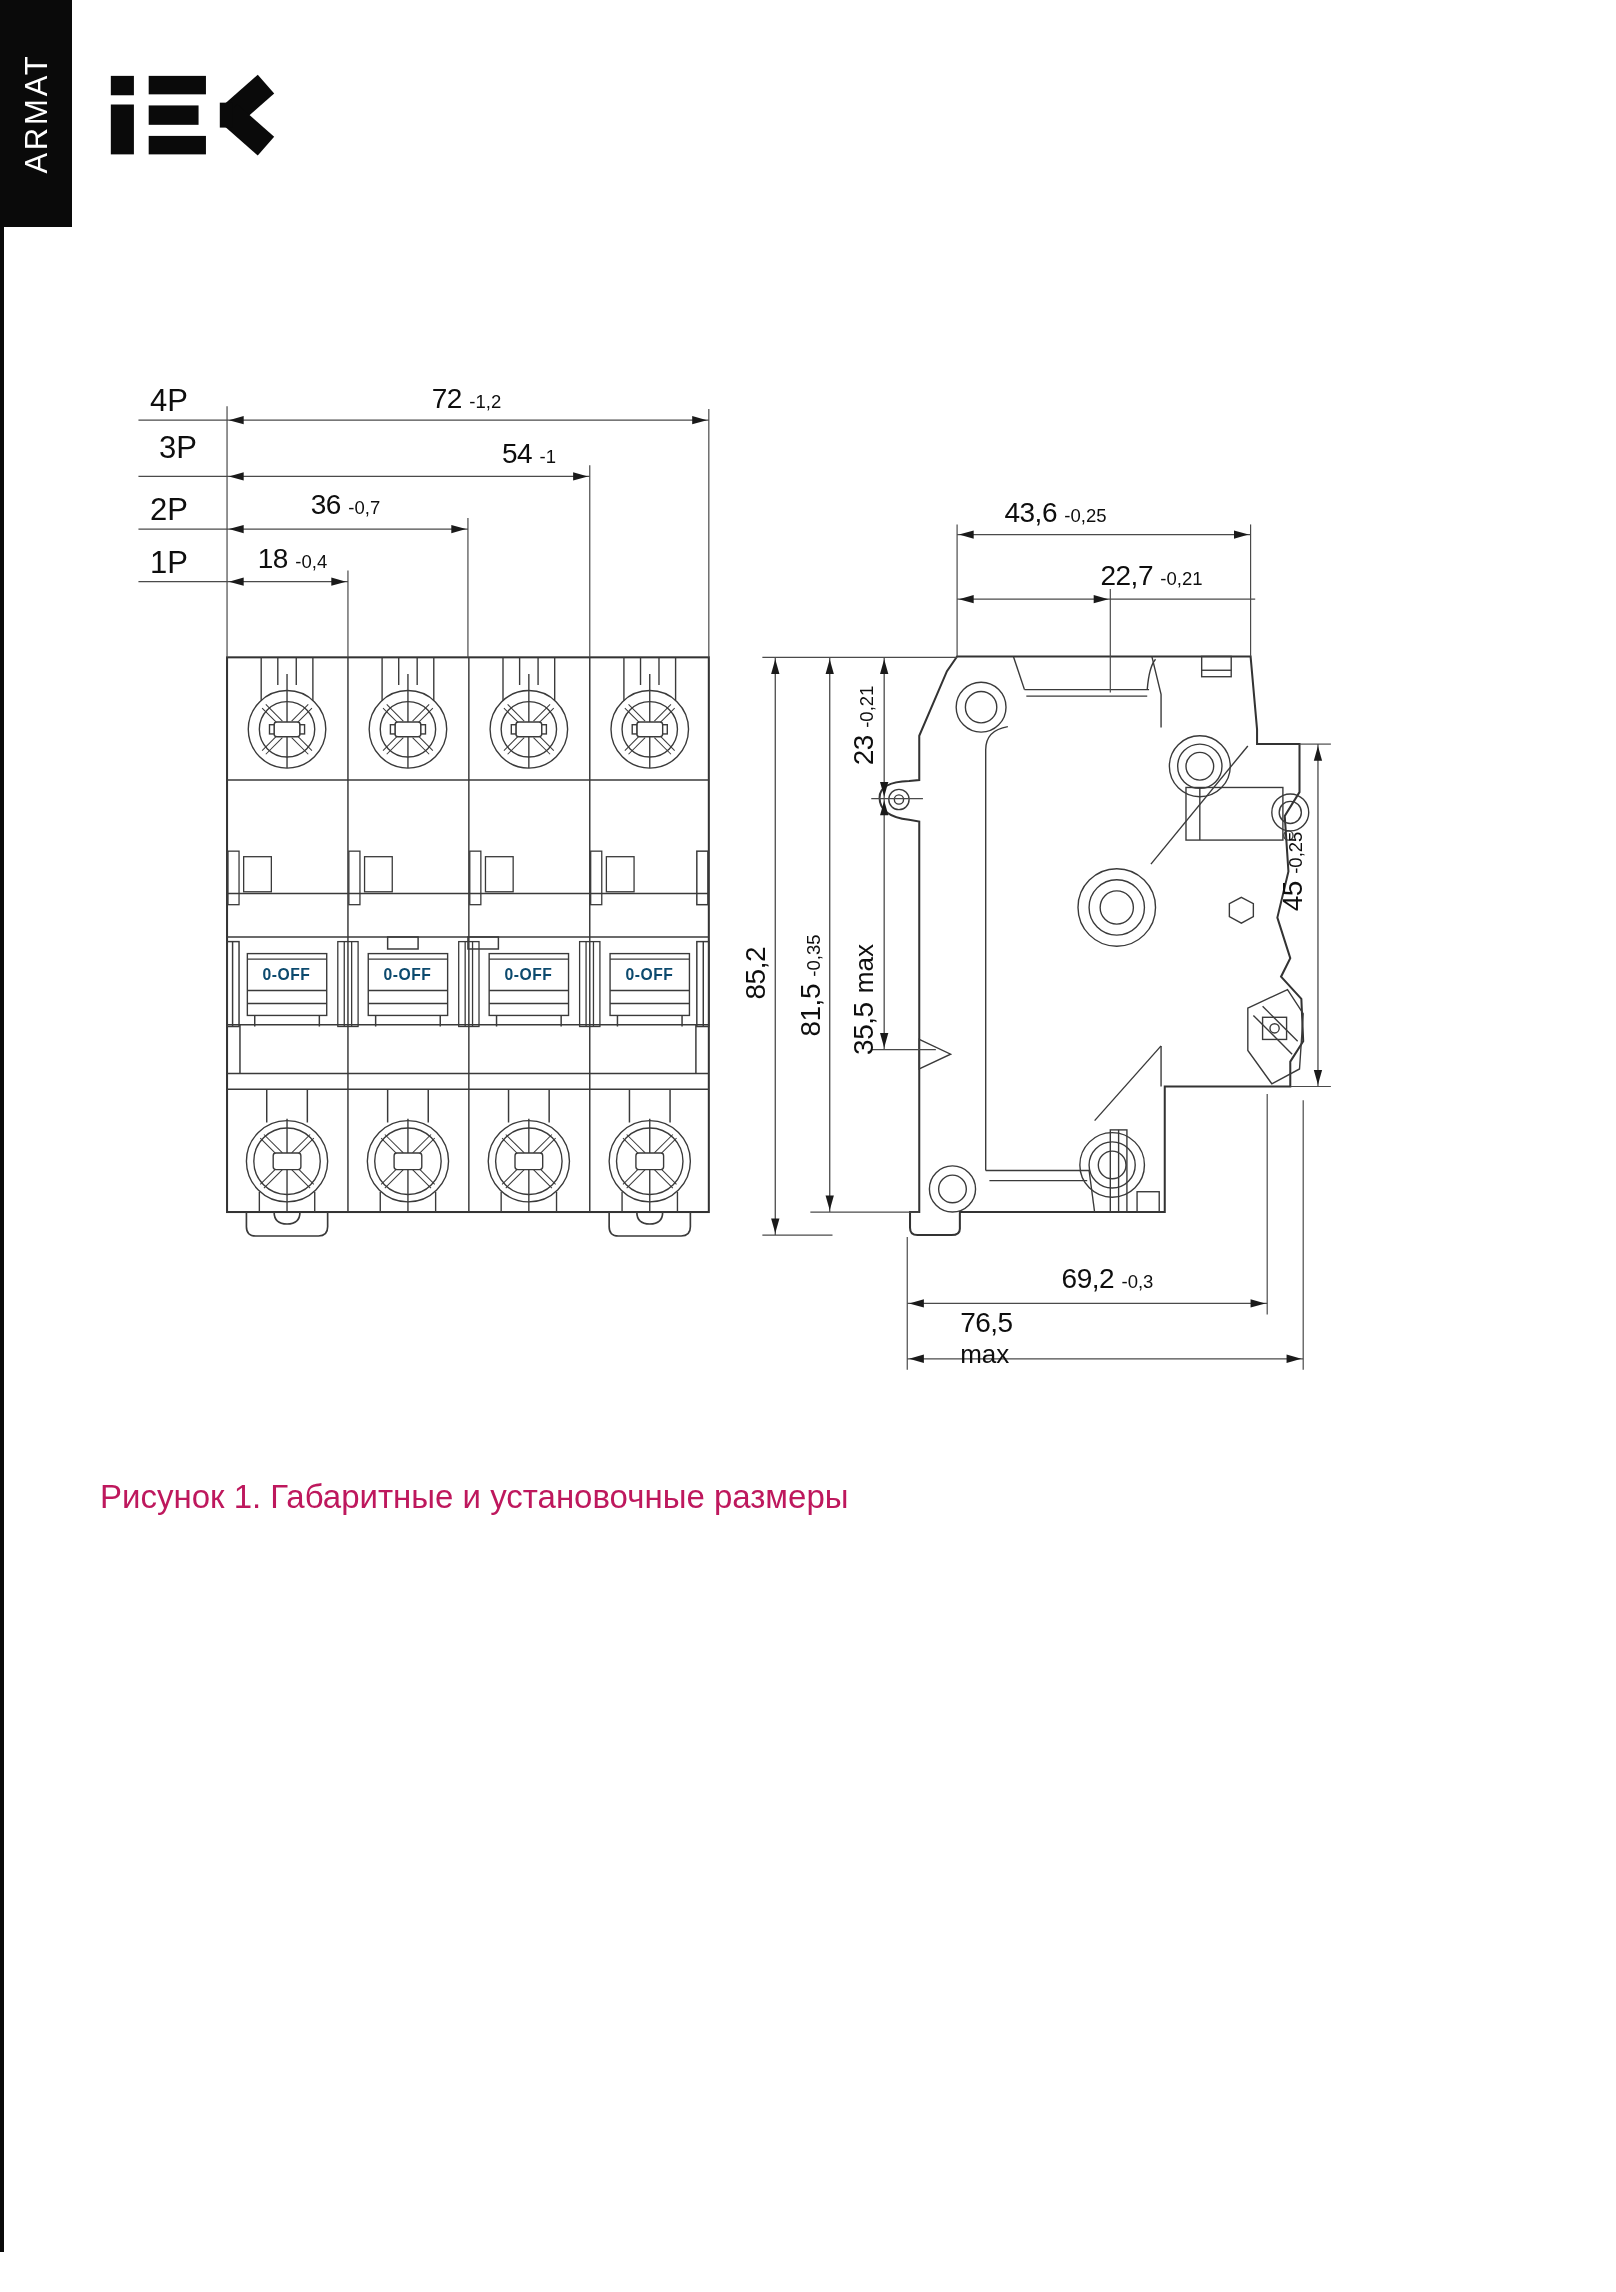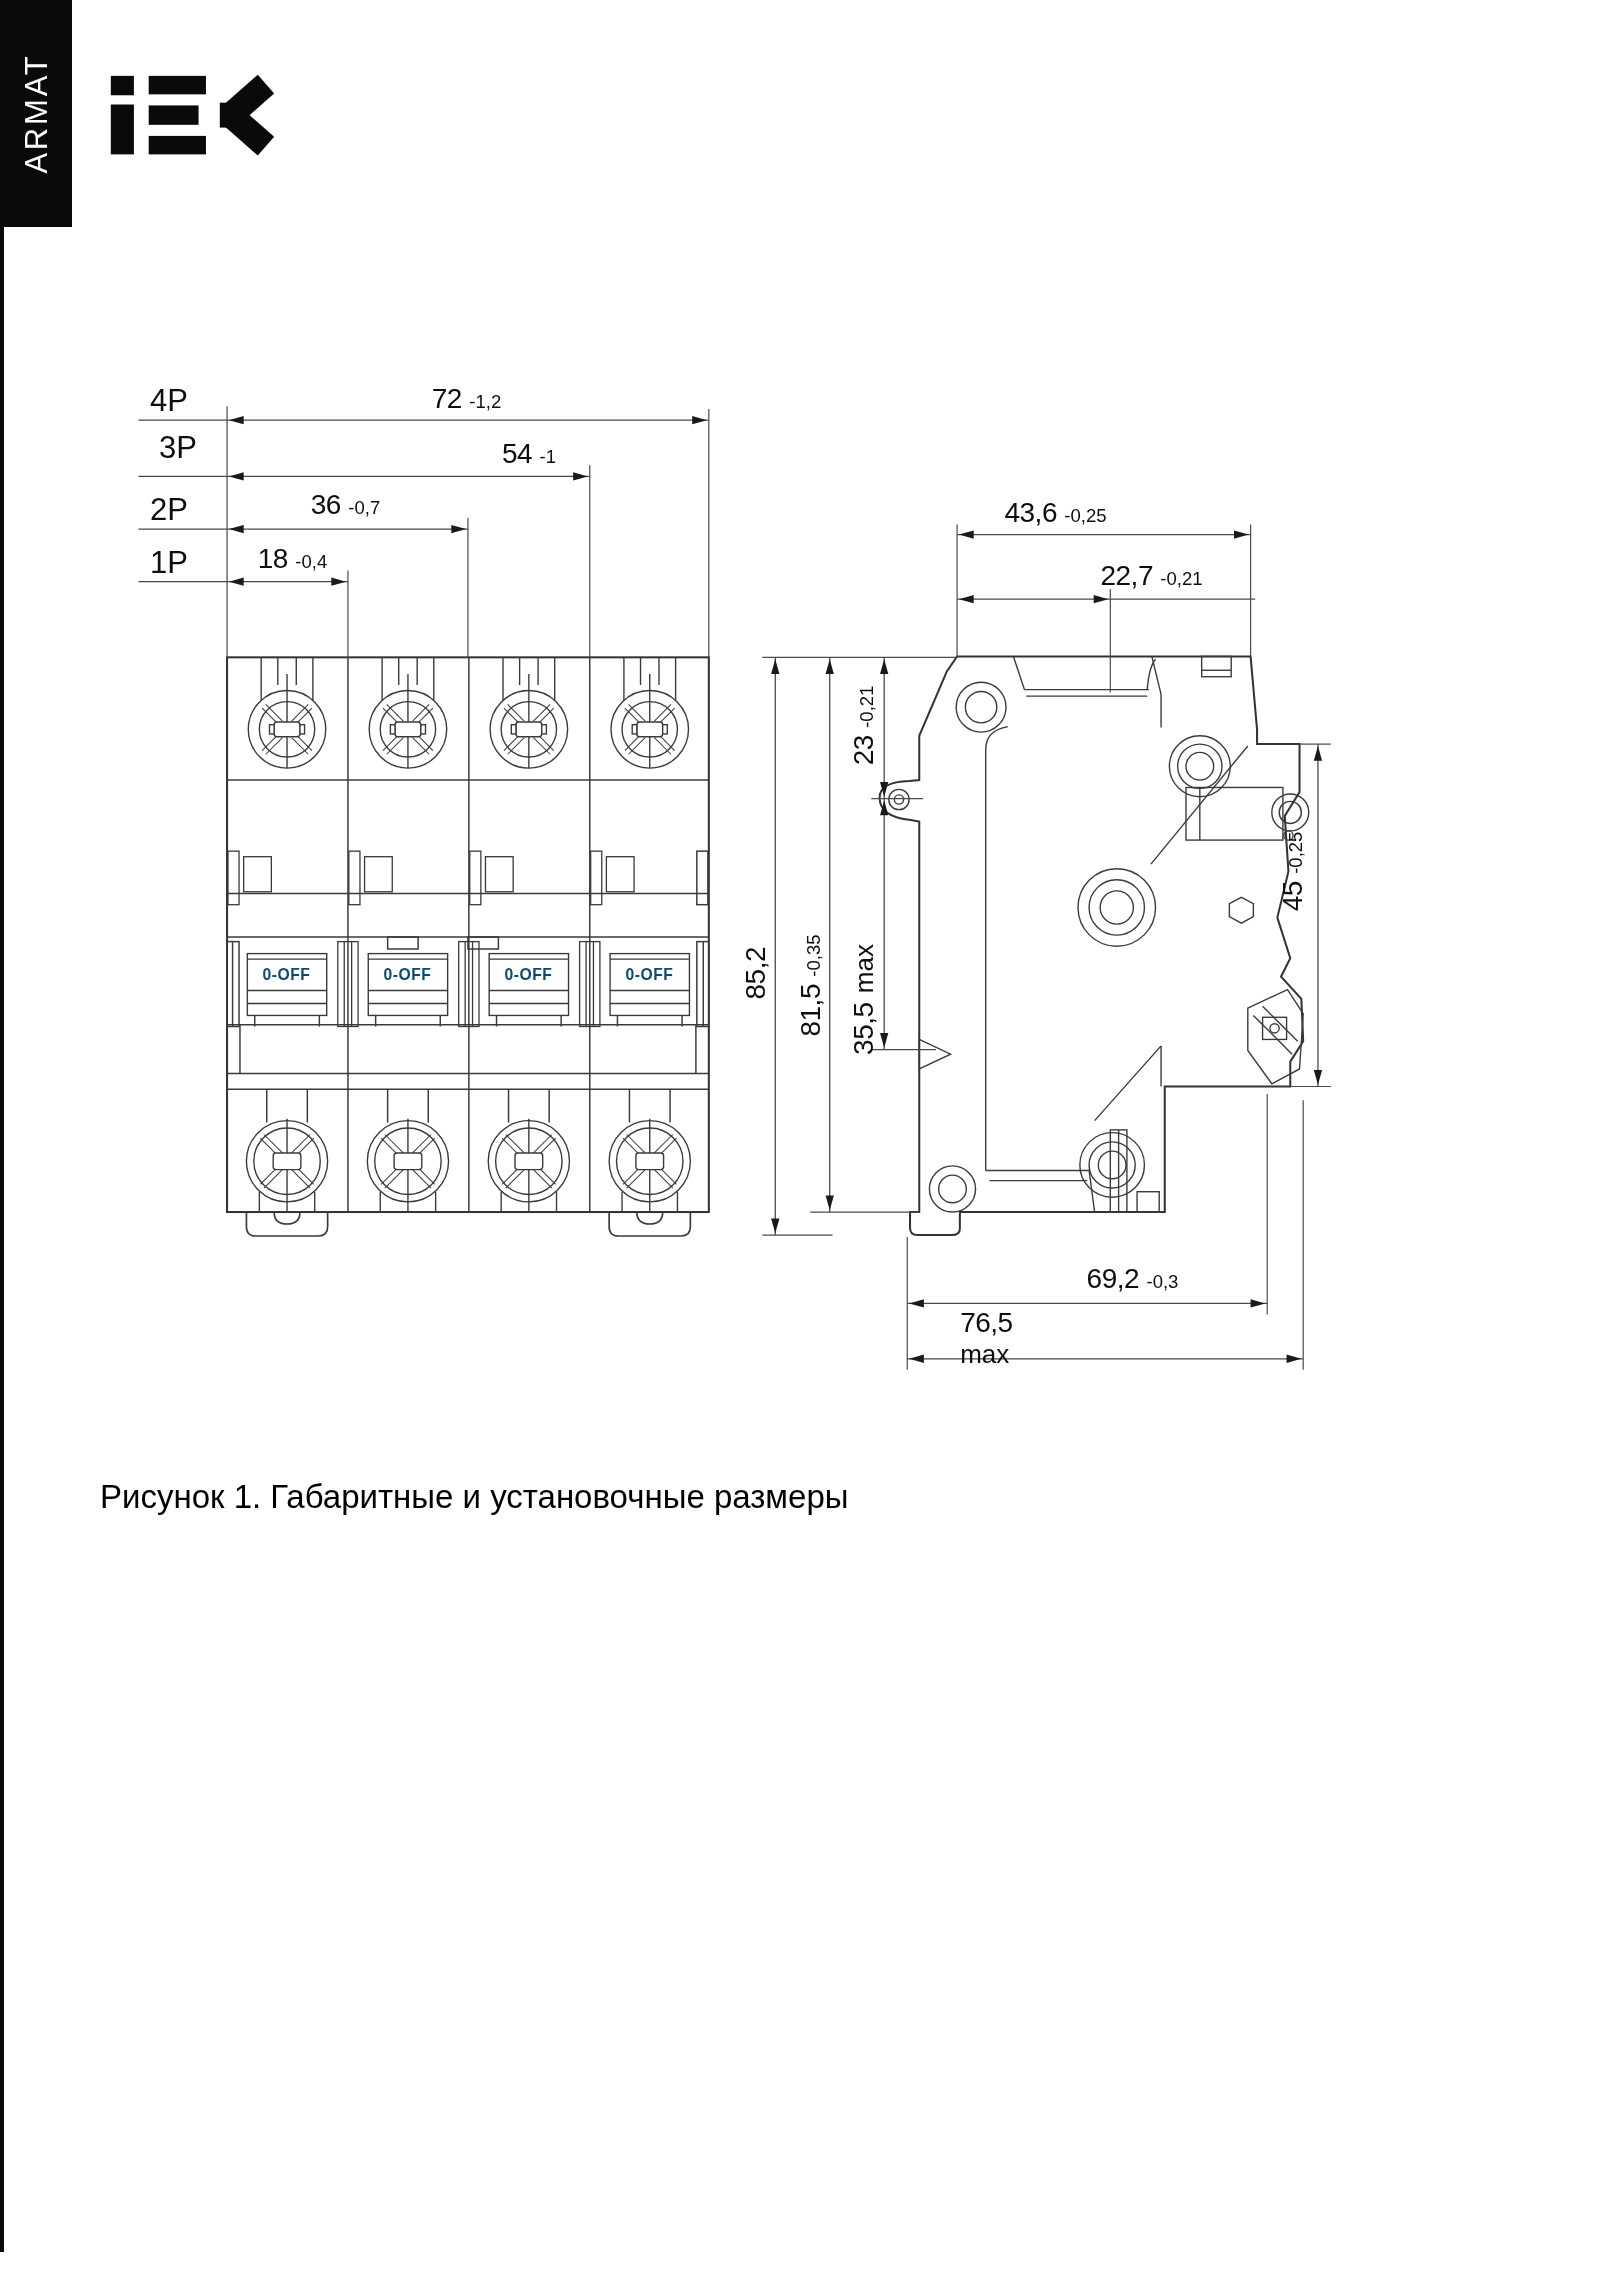--- a/index.html
+++ b/index.html
@@ -8,21 +8,21 @@
   svg{position:absolute;left:0;top:0;}
   .lbl{position:absolute;white-space:nowrap;display:flex;align-items:baseline;justify-content:center;}
   .dim{width:277px;height:41px;}
   .dim .v{font-size:28px;letter-spacing:-0.5px;}
   .dim .t{font-size:18.5px;margin-left:7.4px;}
   .dim .t.same{font-size:26px;margin-left:9.2px;}
   .rot{transform:rotate(-90deg);}
   .plabel{font-size:31px;width:74px;height:41px;justify-content:flex-start;}
   .handle-label{font-size:15.7px;font-weight:700;color:#0c4a6e;letter-spacing:0.5px;
                 width:83px;height:24px;align-items:center;}
-  .caption{position:absolute;font-size:33px;color:#000000;white-space:nowrap;}
+  .caption{position:absolute;font-size:33px;color:#be185d;white-space:nowrap;}
   .armat-bar{position:absolute;left:0;top:0;width:72px;height:227px;background:#0a0a0a;}
   .armat-text{position:absolute;left:-78px;top:93px;width:229px;height:41px;
               transform:rotate(-90deg);display:flex;align-items:center;justify-content:center;
               color:#ffffff;font-size:31px;font-weight:500;letter-spacing:2.8px;}
   .left-rule{position:absolute;left:0;top:227px;width:3.7px;height:2025px;background:#0a0a0a;}
 </style>
 </head>
 <body>
 
 <div id="page">
@@ -339,21 +339,21 @@
       <span class="t">-0,35</span>
     </div>
   <div class="lbl dim rot" style="left:730px;top:979px;">
     <span class="v">35,5</span>
       <span class="t same">max</span>
     </div>
   <div class="lbl dim rot" style="left:1159px;top:851px;">
     <span class="v">45</span>
       <span class="t">-0,25</span>
     </div>
-  <div class="lbl dim" style="left:994px;top:1263px;">
+  <div class="lbl dim" style="left:969px;top:1263px;">
     <span class="v">69,2</span>
       <span class="t">-0,3</span>
     </div>
   <div class="lbl dim" style="left:951px;top:1318px;flex-direction:column;">
     <span class="v">76,5</span>
       <span class="t same">max</span>
     </div>
 
   <div class="caption" style="left:100px;top:1478px;">Рисунок 1. Габаритные и установочные размеры</div>
 

